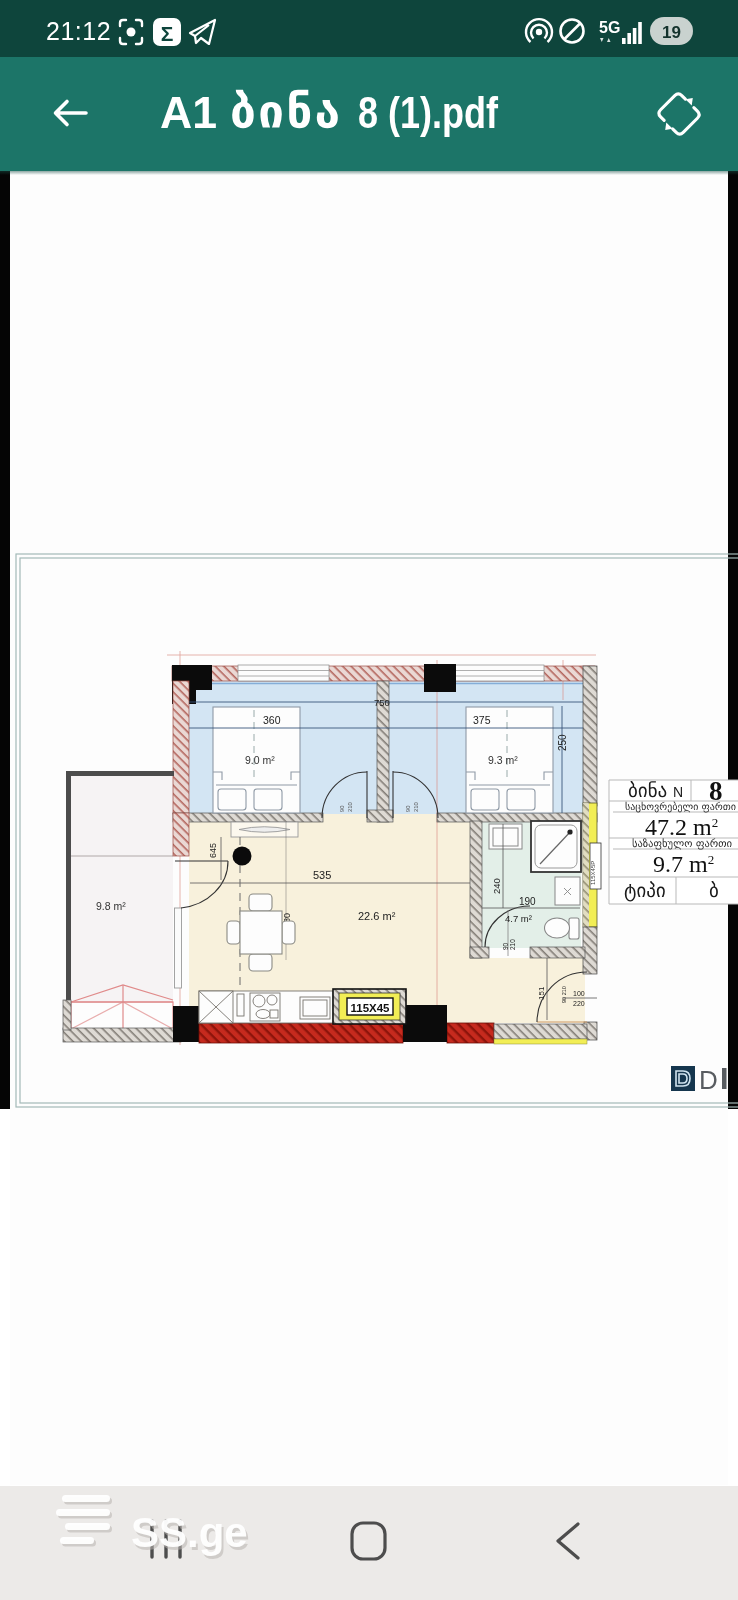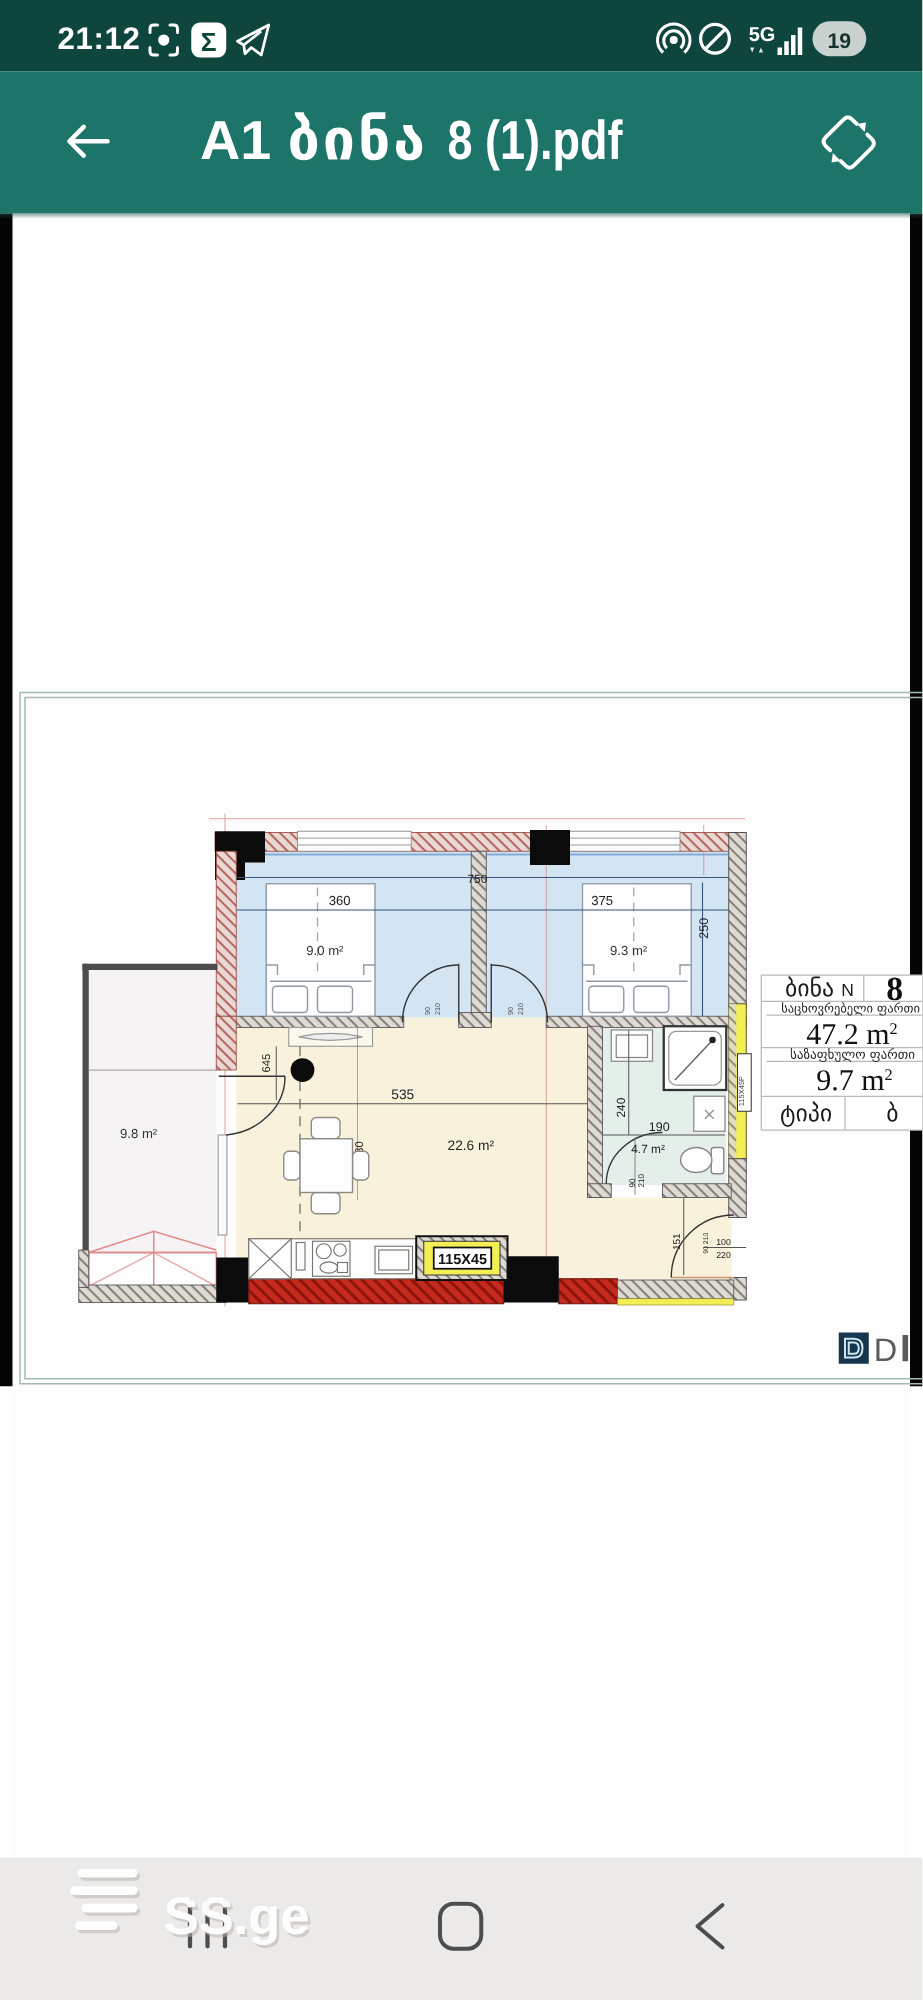--- a/index.html
+++ b/index.html
@@ -2,21 +2,21 @@
 <html><head><meta charset="utf-8">
 <style>
 html,body{margin:0;padding:0;}
 body{width:738px;height:1600px;position:relative;overflow:hidden;background:#fff;font-family:"Liberation Sans",sans-serif;}
 .abs{position:absolute;}
 </style></head>
 <body>
 
 <div class="abs" style="left:0;top:0;width:738px;height:57px;background:#0e453c;"></div>
 
-<div class="abs" style="left:46px;top:17px;color:#fff;font-size:25px;font-weight:700;letter-spacing:0.5px;">21:12</div>
+<div class="abs" style="left:46px;top:17px;color:#fff;font-size:25px;font-weight:400;letter-spacing:0.5px;">21:12</div>
 
 <svg class="abs" style="left:116px;top:16px;" width="105" height="32" viewBox="0 0 105 32">
 
   <g stroke="#fff" stroke-width="2.4" fill="none" stroke-linecap="round">
     <path d="M4 10 V7 Q4 4 7 4 H10"></path>
       <path d="M20 4 H23 Q26 4 26 7 V10"></path>
     <path d="M26 22 V25 Q26 28 23 28 H20"></path>
       <path d="M10 28 H7 Q4 28 4 25 V22"></path>
   </g>
   <circle cx="15" cy="16" r="4.5" fill="#fff"></circle>

